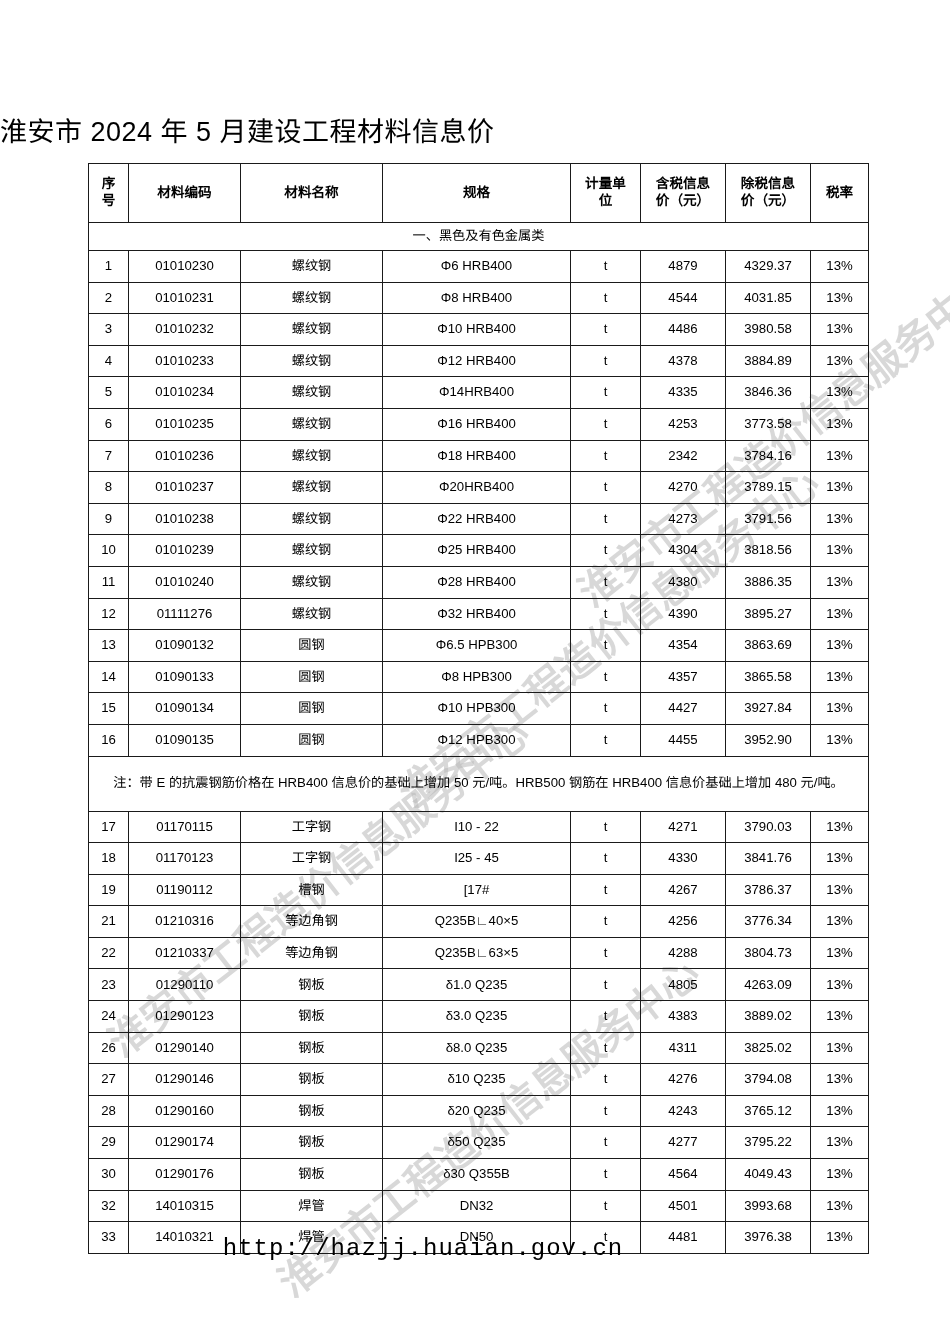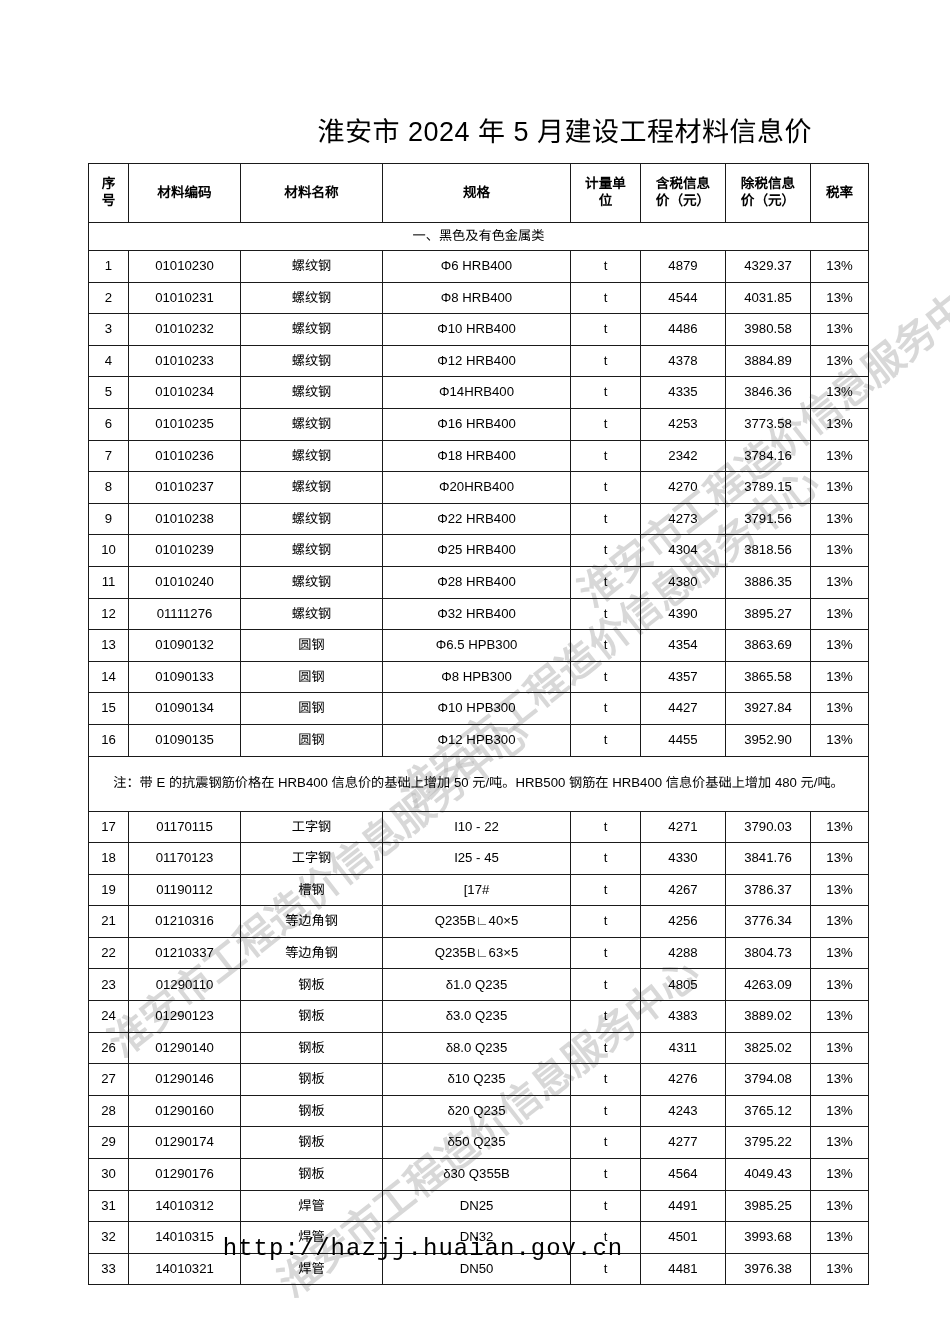--- a/index.html
+++ b/index.html
@@ -42,21 +42,21 @@
     z-index: 2;
     width: 950px;
     height: 1344px;
   }
 
   #doc-title {
     position: absolute;
     left: 0;
     top: 110px;
     width: 812px;
-    text-align: right;
+    text-align: left;
     font-size: 27px;
     font-weight: 400;
     letter-spacing: 0.5px;
     font-family: "Liberation Sans", "DejaVu Sans", sans-serif;
   }
 
   
   #price-table {
     position: absolute;
     left: 88px;
@@ -461,30 +461,20 @@
           <td class="col-idx">30</td>
           <td class="col-code">01290176</td>
           <td class="col-name">钢板</td>
           <td class="col-spec">δ30 Q355B</td>
           <td class="col-unit">t</td>
           <td class="col-tax-incl">4564</td>
           <td class="col-tax-excl">4049.43</td>
           <td class="col-rate">13%</td>
         </tr>
         <tr class="data-row">
-          <td class="col-idx">31</td>
-          <td class="col-code">14010312</td>
-          <td class="col-name">焊管</td>
-          <td class="col-spec">DN25</td>
-          <td class="col-unit">t</td>
-          <td class="col-tax-incl">4491</td>
-          <td class="col-tax-excl">3985.25</td>
-          <td class="col-rate">13%</td>
-        </tr>
-        <tr class="data-row">
           <td class="col-idx">32</td>
           <td class="col-code">14010315</td>
           <td class="col-name">焊管</td>
           <td class="col-spec">DN32</td>
           <td class="col-unit">t</td>
           <td class="col-tax-incl">4501</td>
           <td class="col-tax-excl">3993.68</td>
           <td class="col-rate">13%</td>
         </tr>
         <tr class="data-row">

